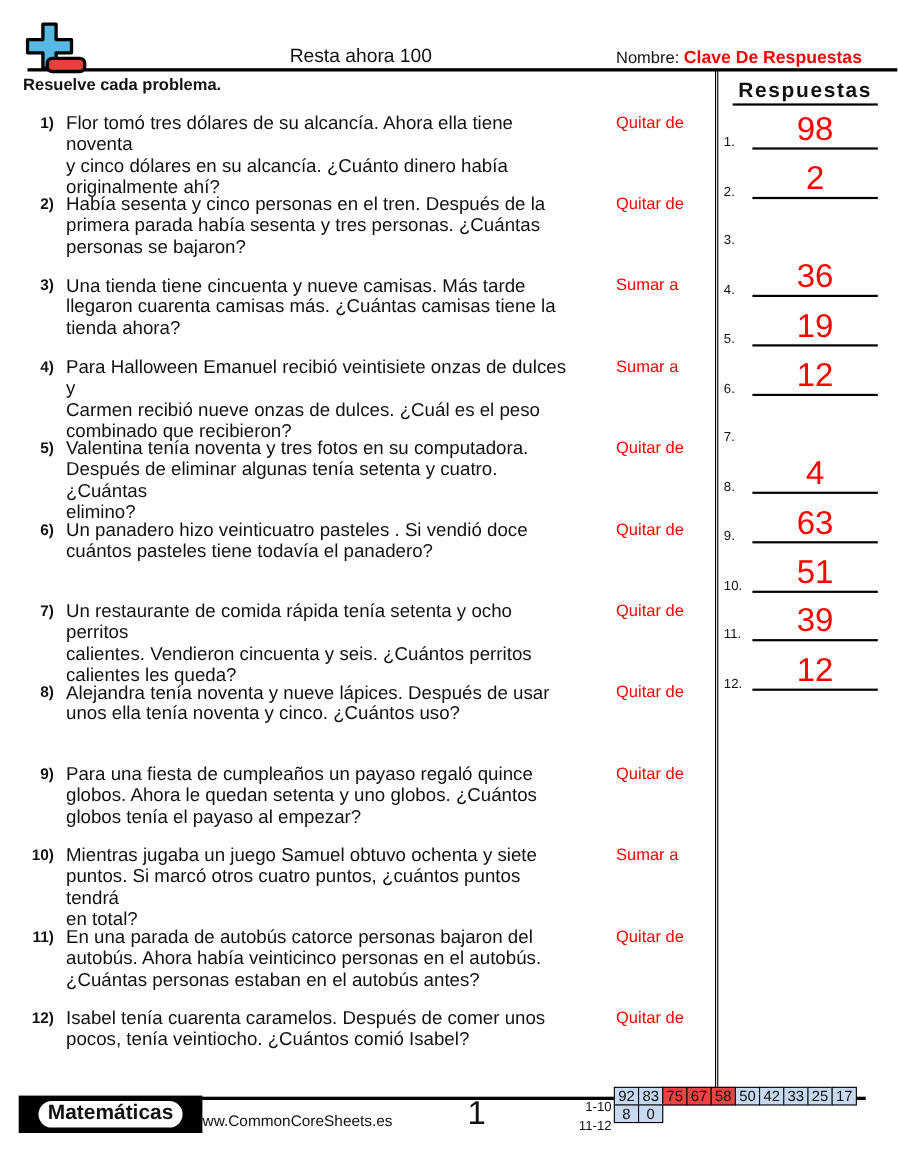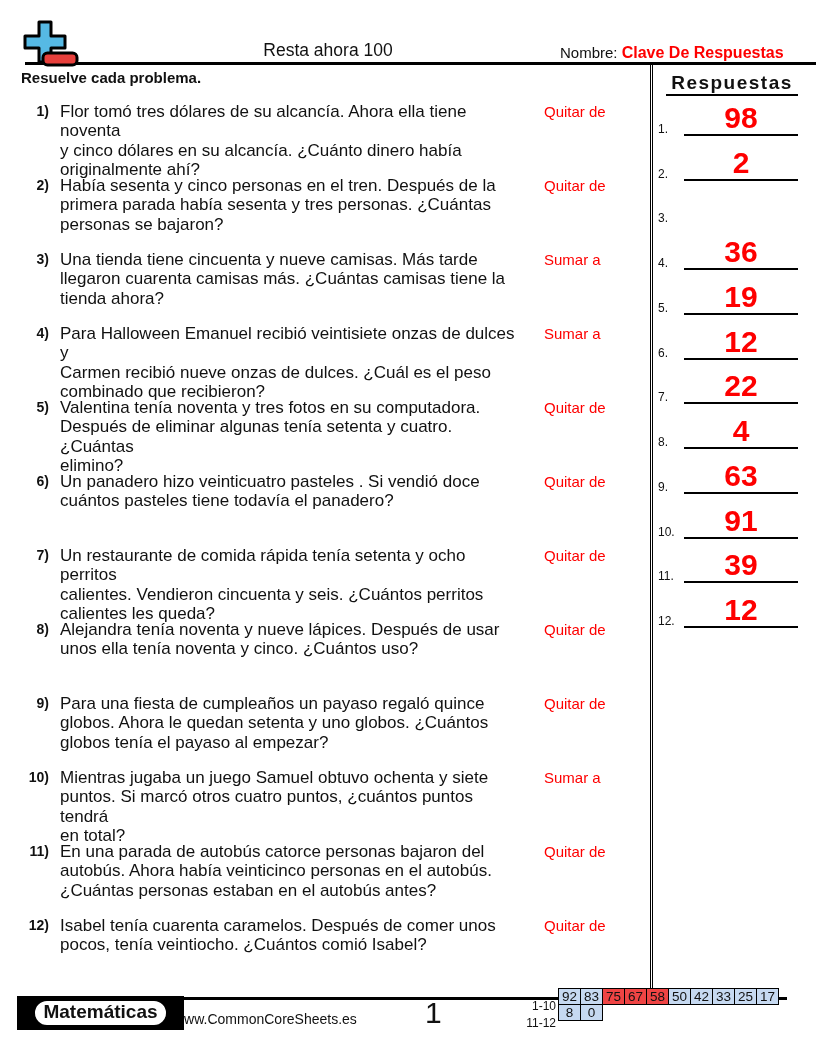--- a/index.html
+++ b/index.html
@@ -18,32 +18,32 @@
   .title{position:absolute;left:0;top:40px;width:656px;text-align:center;font-size:17.5px;}
   .name-line{position:absolute;left:560px;top:44px;font-size:15px;white-space:nowrap;}
   .name-value{color:var(--accent-red);font-weight:bold;font-size:16px;}
   .header-rule{position:absolute;left:25px;right:0;top:62px;height:3px;background:#000;z-index:1;}
   .instruction{position:absolute;left:21px;top:69px;font-size:15px;font-weight:bold;}
   
   .problems{position:absolute;left:25px;top:102px;width:606px;}
   .prow{position:relative;display:flex;height:74px;align-items:flex-start;}
   .pnum{flex:none;width:24px;text-align:right;font-weight:bold;font-size:14px;line-height:19.3px;}
   .ptext{margin-left:11px;width:464px;font-size:17px;line-height:19.3px;white-space:pre-line;}
-  .ptag{position:absolute;left:519px;top:0;font-size:15px;line-height:19.3px;color:var(--accent-red);white-space:nowrap;}
+  .ptag{position:absolute;left:535px;top:0;font-size:15px;line-height:19.3px;color:var(--accent-red);white-space:nowrap;}
   
   .divider{position:absolute;left:650px;top:64px;height:933px;width:3px;
     border-left:1.5px solid #000;border-right:1.5px solid #000;box-sizing:border-box;}
   .answers-title{position:absolute;left:656px;top:72px;width:152px;text-align:center;}
   .answers-title span{font-size:19px;font-weight:bold;letter-spacing:1.5px;
     border-bottom:2.5px solid #000;padding:0 5px 1px;}
   .answers{position:absolute;left:658px;top:91px;width:140px;}
   .arow{display:flex;align-items:flex-end;height:44.75px;}
   .anum{flex:none;width:26px;font-size:12px;}
   .ablank{flex:1;border-bottom:2px solid #000;text-align:center;}
-  .avalue{display:inline-block;color:var(--accent-red);font-weight:bold;font-size:30px;line-height:1;padding-bottom:1px;}
+  .avalue{display:inline-block;color:var(--accent-red);font-weight:normal;font-size:30px;line-height:1;padding-bottom:1px;}
   
   .footer-rule{position:absolute;left:18px;top:997px;width:769px;height:3px;background:#000;}
   .brand{position:absolute;left:17px;top:996px;width:167px;height:34px;background:#000;
     display:flex;align-items:center;justify-content:center;z-index:2;}
   .brand-pill{background:#fff;border:3px solid #000;border-radius:16px;padding:0px 8px 2px;
     font-size:19px;font-weight:bold;white-space:nowrap;}
   .website{position:absolute;left:174px;top:1011px;font-size:14px;}
   .pagenum{position:absolute;left:425px;top:996px;font-size:30px;font-weight:400;}
   .score-label-1{position:absolute;left:518px;top:999px;width:38px;text-align:right;font-size:12px;}
   .score-label-2{position:absolute;left:518px;top:1016px;width:38px;text-align:right;font-size:12px;}
@@ -177,33 +177,32 @@
   <div class="arow">
       <span class="anum">5.</span>
       <span class="ablank"><span class="avalue">19</span></span>
     </div>
   <div class="arow">
       <span class="anum">6.</span>
       <span class="ablank"><span class="avalue">12</span></span>
     </div>
   <div class="arow">
       <span class="anum">7.</span>
-      <span class="ablank"><span class="avalue">22</span></span>
     </div>
   <div class="arow">
       <span class="anum">8.</span>
       <span class="ablank"><span class="avalue">4</span></span>
     </div>
   <div class="arow">
       <span class="anum">9.</span>
       <span class="ablank"><span class="avalue">63</span></span>
     </div>
   <div class="arow">
       <span class="anum">10.</span>
-      <span class="ablank"><span class="avalue">91</span></span>
+      <span class="ablank"><span class="avalue">51</span></span>
     </div>
   <div class="arow">
       <span class="anum">11.</span>
       <span class="ablank"><span class="avalue">39</span></span>
     </div>
   <div class="arow">
       <span class="anum">12.</span>
       <span class="ablank"><span class="avalue">12</span></span>
     </div>
 </div>

